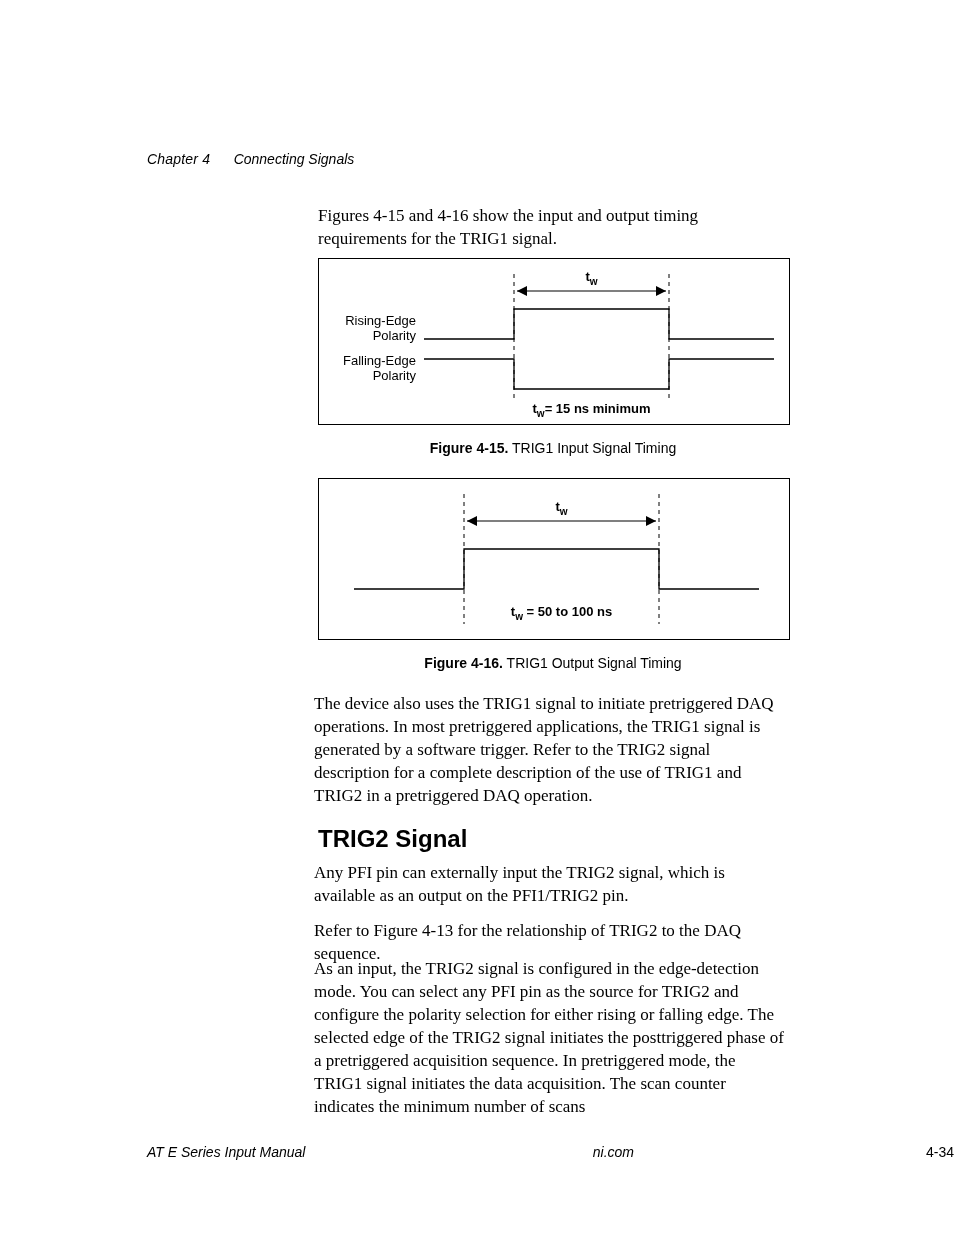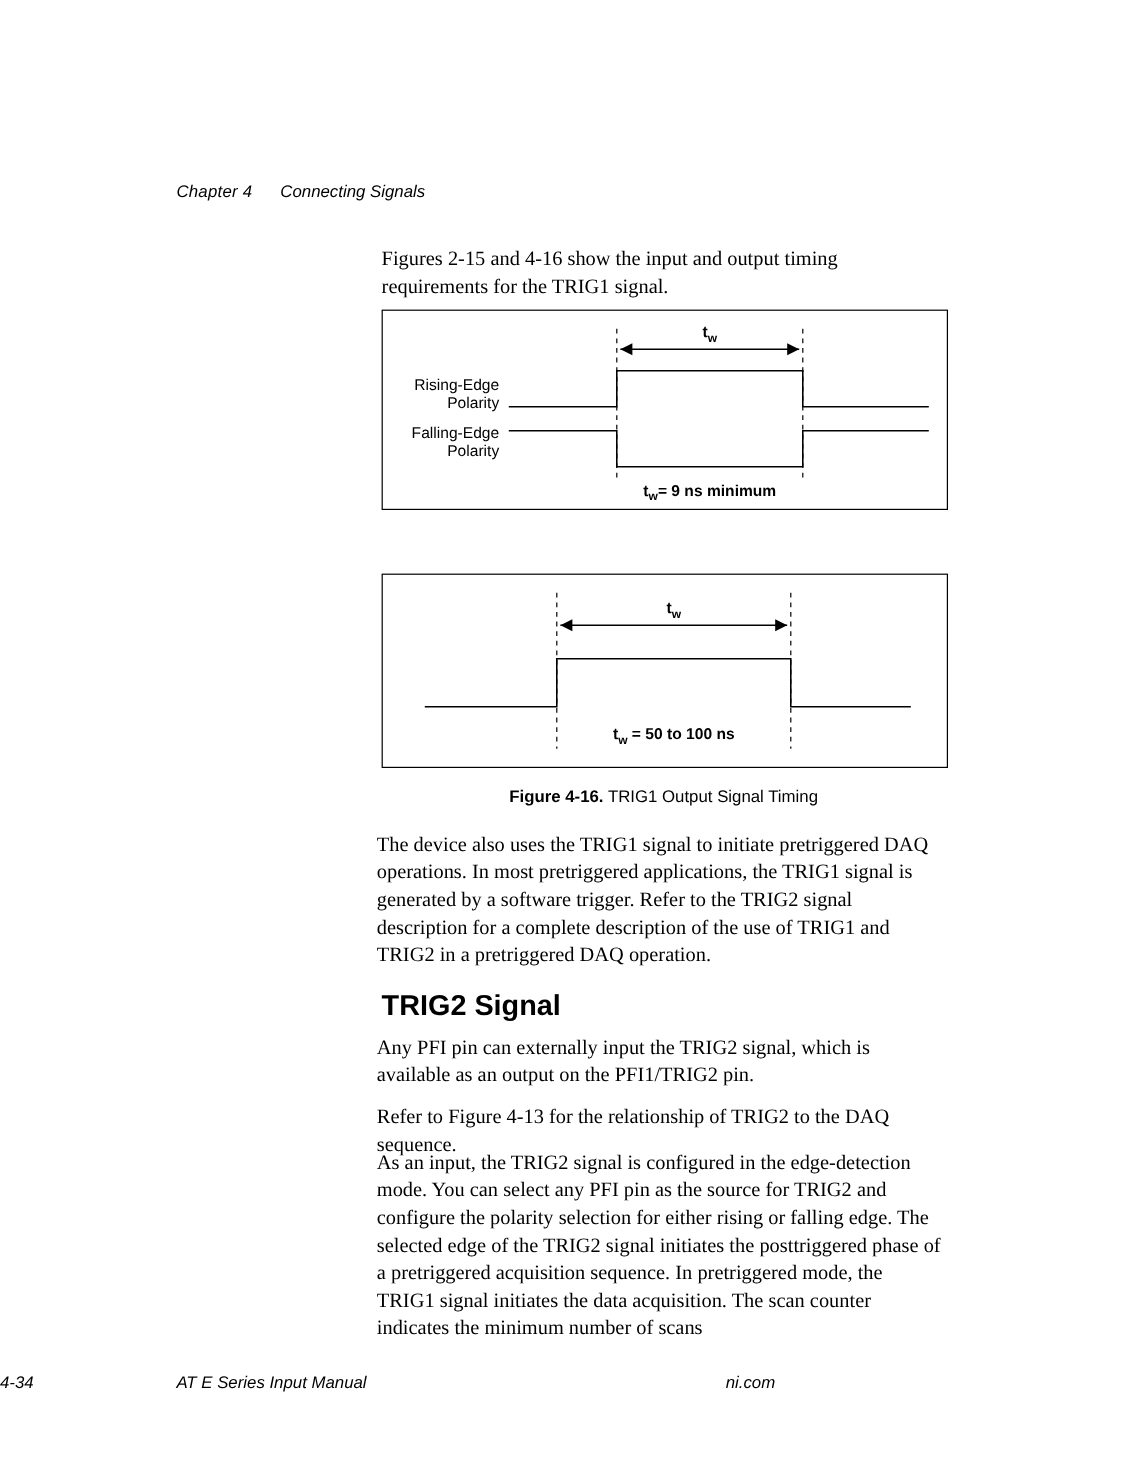--- a/index.html
+++ b/index.html
@@ -1,44 +1,44 @@
 <!DOCTYPE html>
 <html><head>
 <meta charset="utf-8">
 <style>
   html,body{margin:0;padding:0;background:#fff;color:#000;}
-  .page{width:788px;height:1235px;position:relative;font-family:"Times New Roman",serif;padding-left:12px;}
+  .page{width:788px;height:1235px;position:relative;font-family:"Times New Roman",serif;}
   .hdr{position:absolute;left:147px;top:151px;font-style:italic;font-family:Arial,Helvetica,sans-serif;font-size:14px;}
   .hdr .chap{letter-spacing:.2px;}
   .intro{position:absolute;left:318px;top:205px;width:470px;font-size:17px;line-height:1.35;}
   .fig-box{position:absolute;border:1px solid #000;background:#fff;}
   .fig-cap{position:absolute;width:470px;left:318px;text-align:center;font-family:Arial,Helvetica,sans-serif;font-size:14px;}
   .fig-cap b{font-weight:bold;}
   .sec-ttl{position:absolute;left:318px;font-family:Arial,Helvetica,sans-serif;font-weight:bold;font-size:24px;}
   .body-p{position:absolute;left:314px;width:470px;font-size:17px;line-height:1.35;}
   .ftr-l{position:absolute;left:147px;bottom:75px;font-family:Arial,Helvetica,sans-serif;font-style:italic;font-size:14px;}
-  .ftr-c{position:absolute;left:0;width:954px;bottom:75px;text-align:left;font-family:Arial,Helvetica,sans-serif;font-style:italic;font-size:14px;}
+  .ftr-c{position:absolute;left:0;width:954px;bottom:75px;text-align:right;font-family:Arial,Helvetica,sans-serif;font-size:14px;}
   .ftr-r{position:absolute;right:154px;bottom:75px;font-family:Arial,Helvetica,sans-serif;font-style:italic;font-size:14px;margin-top:22px;}
   .diag-lbl{position:absolute;font-family:Arial,Helvetica,sans-serif;font-size:13px;line-height:1.15;text-align:right;}
   .diag-lbl-c{position:absolute;font-family:Arial,Helvetica,sans-serif;font-size:13px;text-align:center;font-weight:bold;}
   .sub{font-size:10px;vertical-align:sub;}
   svg{position:absolute;left:0;top:0;}
 </style>
 </head>
 <body>
 
 <div class="page">
 
   <div class="hdr">
     <span class="chap">Chapter 4</span>
     &nbsp;&nbsp;&nbsp;&nbsp;
     <span>Connecting Signals</span>
   </div>
 
-  <div class="intro">Figures 2-15 and 4-16 show the input and output timing requirements for the TRIG1 signal.</div>
+  <div class="intro">Figures 4-15 and 4-16 show the input and output timing requirements for the TRIG1 signal.</div>
 
   <div class="fig-box" style="left:318px;top:258px;width:470px;height:165px;">
     <svg width="470" height="165">
 
       <line x1="195" y1="15" x2="195" y2="140" stroke="#000" stroke-width="1" stroke-dasharray="4 4"></line>
       <line x1="350" y1="15" x2="350" y2="140" stroke="#000" stroke-width="1" stroke-dasharray="4 4"></line>
 
       <line x1="198" y1="32" x2="347" y2="32" stroke="#000" stroke-width="1.2"></line>
       <polygon points="198,32 208,27 208,37" fill="#000"></polygon>
       <polygon points="347,32 337,27 337,37" fill="#000"></polygon>
@@ -48,22 +48,25 @@
       <polyline points="105,100 195,100 195,130 350,130 350,100 455,100" fill="none" stroke="#000" stroke-width="1.3"></polyline>
     </svg>
     <div class="diag-lbl" style="left:0;top:55px;width:97px;"><span style="white-space:pre-line;">Rising-Edge
 Polarity</span></div>
     <div class="diag-lbl" style="left:0;top:95px;width:97px;"><span style="white-space:pre-line;">Falling-Edge
 Polarity</span></div>
     <div class="diag-lbl-c" style="left:195px;top:10px;width:155px;">
       <span>t</span><span class="sub">w</span>
     </div>
     <div class="diag-lbl-c" style="left:195px;top:142px;width:155px;">
-      <span>t</span><span class="sub">w</span><span>= 9 ns minimum</span>
+      <span>t</span><span class="sub">w</span><span>= 15 ns minimum</span>
     </div>
+  </div>
+  <div class="fig-cap" style="top:440px;">
+    <b>Figure 4-15.</b><span>  TRIG1 Input Signal Timing</span>
   </div>
 
   <div class="fig-box" style="left:318px;top:478px;width:470px;height:160px;">
     <svg width="470" height="160">
       <line x1="145" y1="15" x2="145" y2="145" stroke="#000" stroke-width="1" stroke-dasharray="4 4"></line>
       <line x1="340" y1="15" x2="340" y2="145" stroke="#000" stroke-width="1" stroke-dasharray="4 4"></line>
       <line x1="148" y1="42" x2="337" y2="42" stroke="#000" stroke-width="1.2"></line>
       <polygon points="148,42 158,37 158,47" fill="#000"></polygon>
       <polygon points="337,42 327,37 327,47" fill="#000"></polygon>
       <polyline points="35,110 145,110 145,70 340,70 340,110 440,110" fill="none" stroke="#000" stroke-width="1.3"></polyline>

